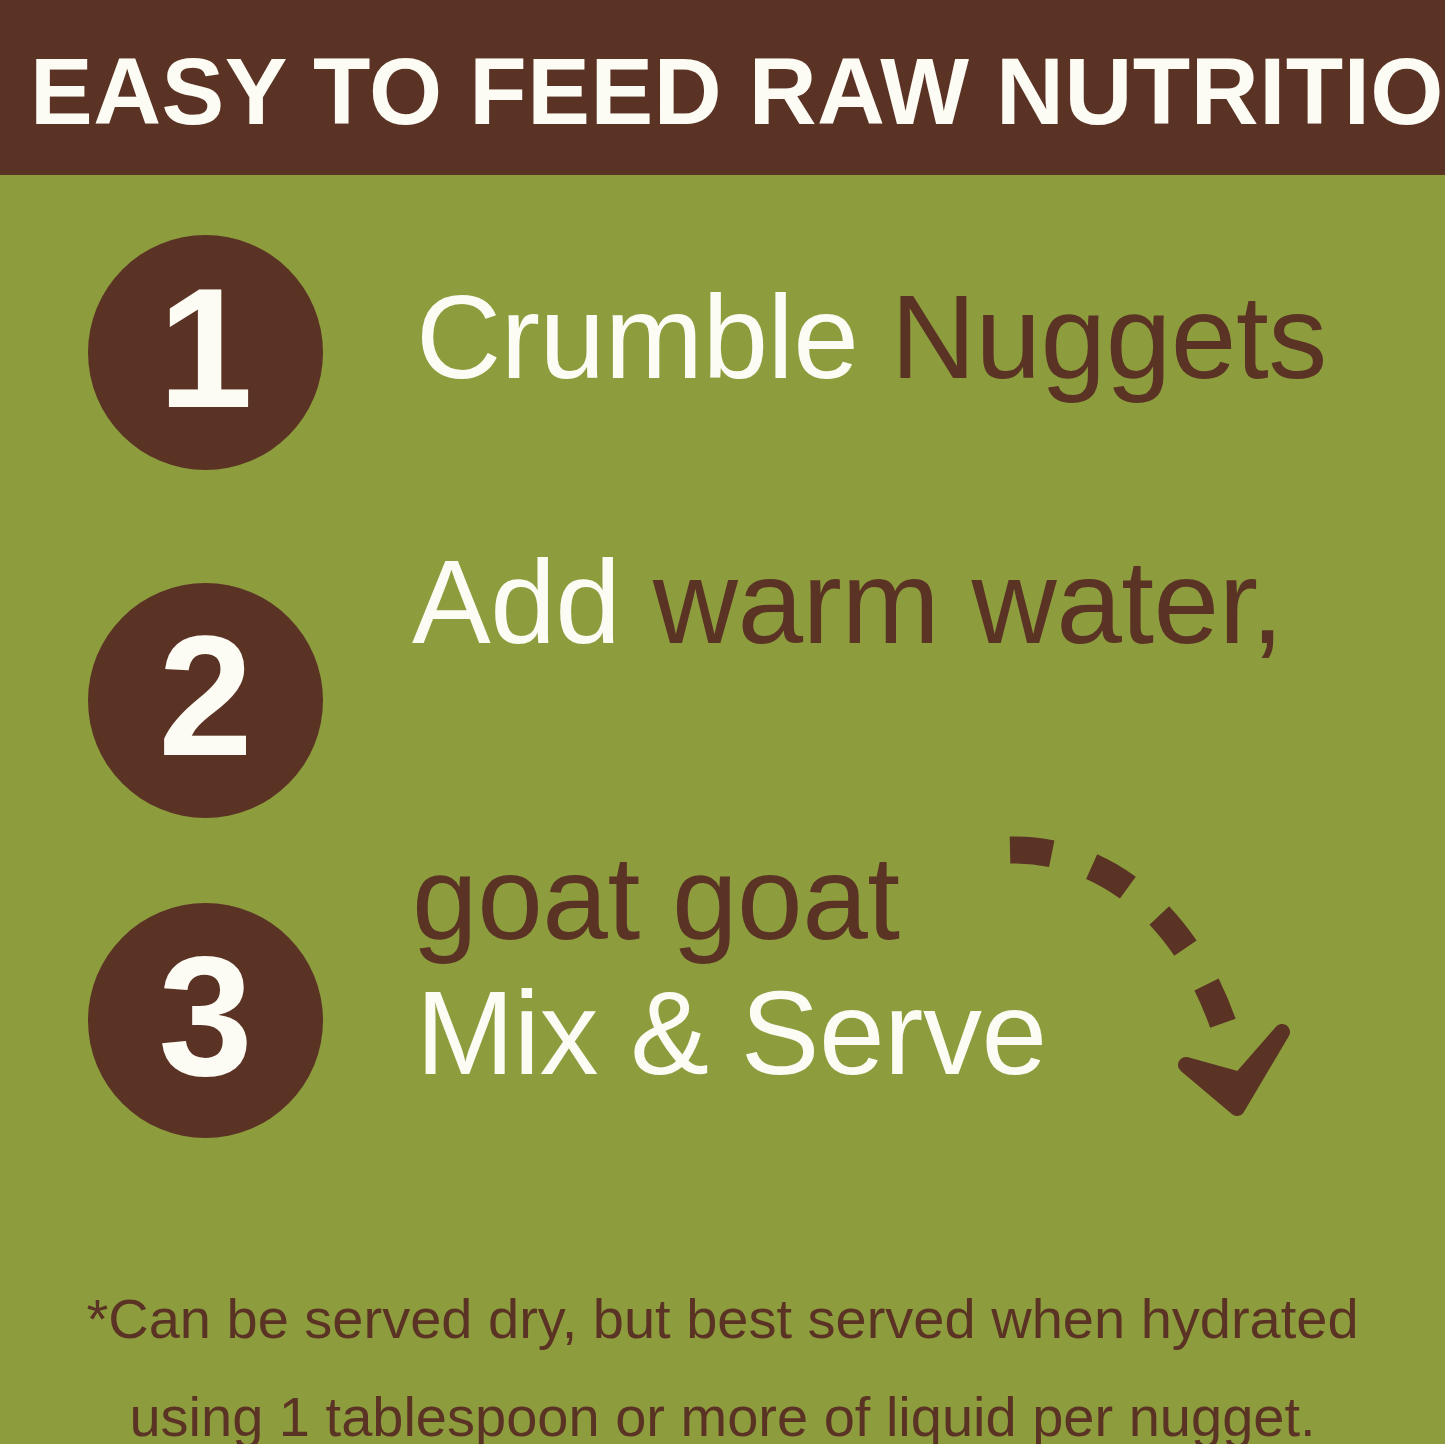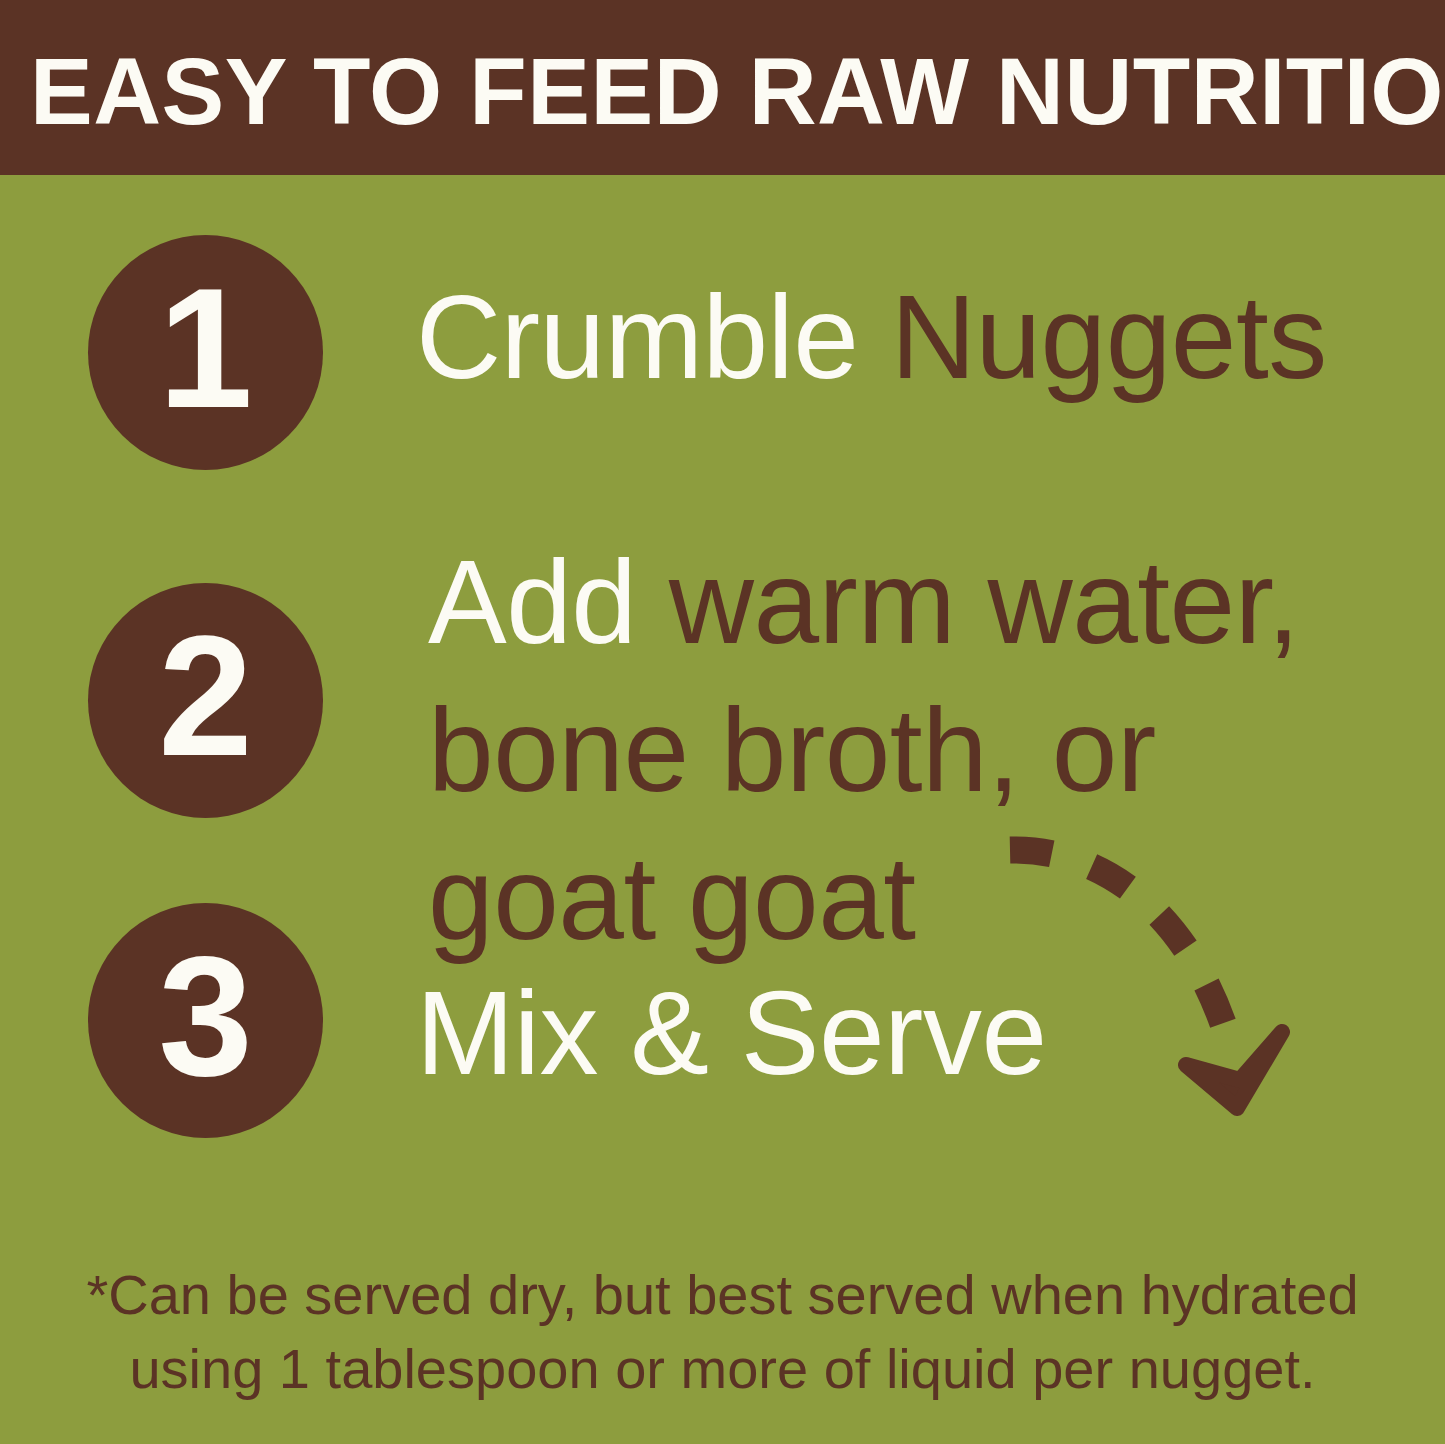--- a/index.html
+++ b/index.html
@@ -91,21 +91,21 @@
   .w { color: #FCFBF4; }
   .b { color: #5B3325; }
 
   
   #step-1 .badge { left: 88px; top: 60px; }
   #step-1 .step-text { left: 392px; top: 95px; }
 
   
   #step-2 .badge { left: 88px; top: 408px; }
   #step-2 .step-text {
-    left: 404px;
+    left: 388px;
     top: 353px;
     line-height: 148px;
     white-space: normal;
     width: 1010px;
   }
 
   
   #step-3 .badge { left: 88px; top: 728px; }
   #step-3 .step-text { left: 392px; top: 791px; }
 
@@ -125,21 +125,21 @@
     left: 0;
     top: 1258px;
     width: 1445px;
     text-align: center;
     color: #5B3325;
     font-family: "Liberation Sans Narrow", "Liberation Sans", sans-serif;
     font-size: 56px;
     line-height: 74px;
     padding: 0 36px;
   }
-  .footnote .fl { display: block; }
+  .footnote .fl { display: block; margin-top: 24px; }
 </style>
 </head>
 <body>
 
 <div class="poster">
 
   <div class="header-banner">
     <div class="header-title">EASY TO FEED RAW NUTRITION</div>
   </div>
 
@@ -149,21 +149,21 @@
       <div class="badge">1</div>
       <div class="step-text">
         <span class="w">Crumble </span><span class="b">Nuggets</span>
       </div>
     </div>
 
     <div class="step" id="step-2">
       <div class="badge">2</div>
       <div class="step-text">
         <span class="w">Add </span><span class="b">warm water,</span><br>
-        <span class="b">bone broth, or</span><br>
+        <br>
         <span class="b">goat goat</span>
       </div>
     </div>
 
     <div class="step" id="step-3">
       <div class="badge">3</div>
       <div class="step-text">
         <span class="w">Mix &amp; Serve</span>
       </div>
     </div>

